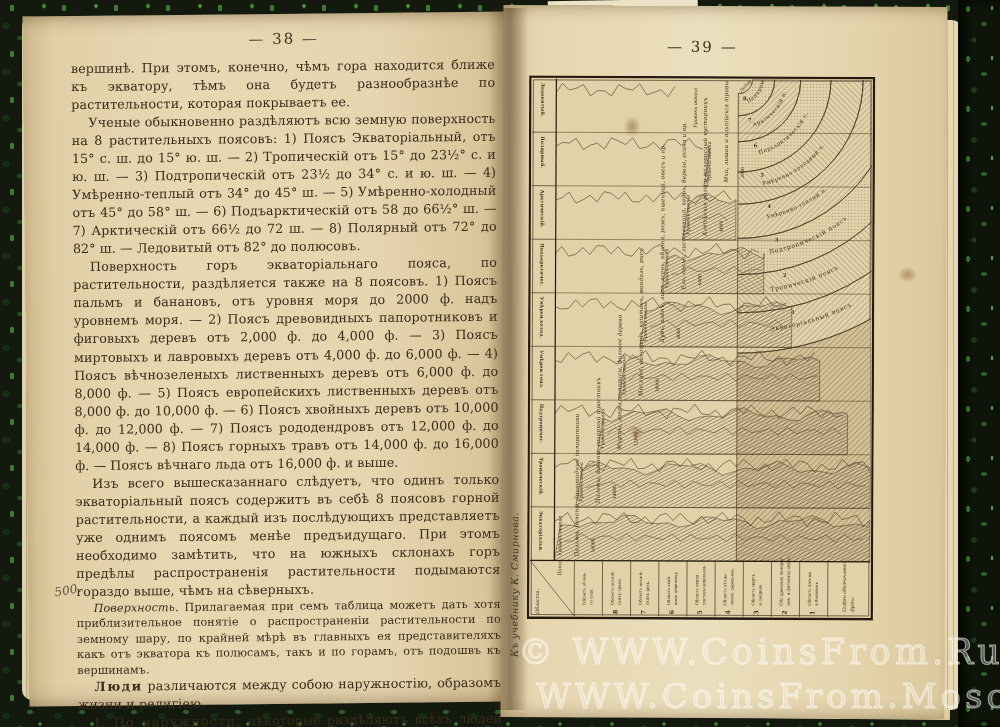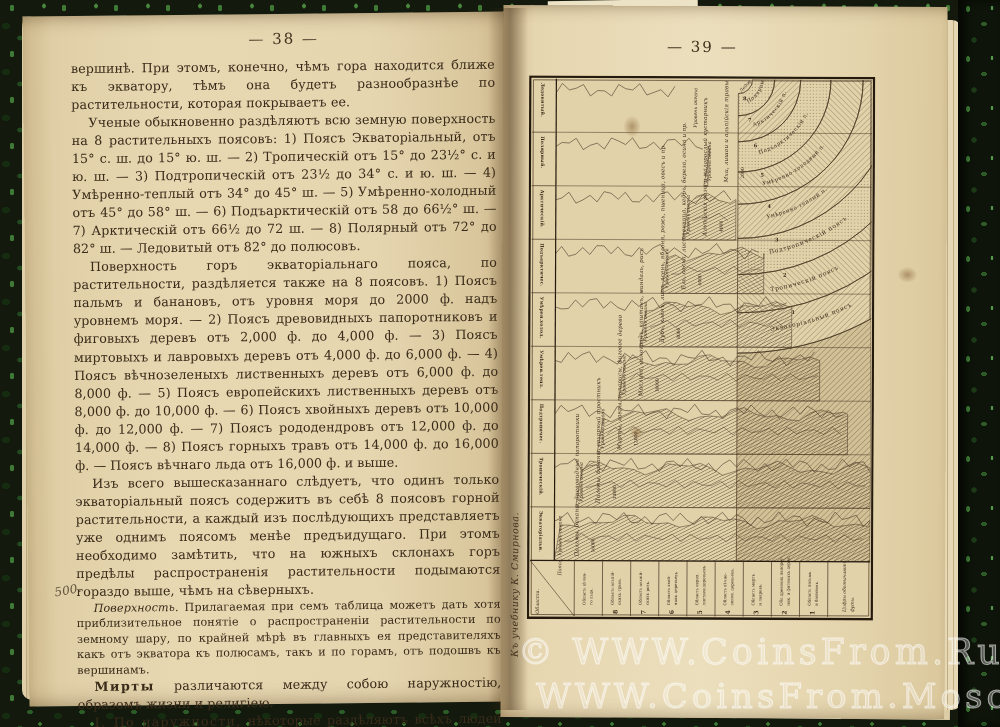--- a/index.html
+++ b/index.html
@@ -79,21 +79,21 @@
 <div class="cover-right"></div>
 
 <div class="page page-left">
   <div class="pagenum">— 38 —</div>
   <div class="textcol">
     <p class="para noindent"><span class="lead"></span><span>вершинѣ. При этомъ, конечно, чѣмъ гора находится ближе къ экватору, тѣмъ она будетъ разнообразнѣе по растительности, которая покрываетъ ее.</span></p>
     <p class="para"><span class="lead"></span><span>Ученые обыкновенно раздѣляютъ всю земную поверхность на 8 растительныхъ поясовъ: 1) Поясъ Экваторіальный, отъ 15° с. ш. до 15° ю. ш. — 2) Тропическій отъ 15° до 23½° с. и ю. ш. — 3) Подтропическій отъ 23½ до 34° с. и ю. ш. — 4) Умѣренно-теплый отъ 34° до 45° ш. — 5) Умѣренно-холодный отъ 45° до 58° ш. — 6) Подъарктическій отъ 58 до 66½° ш. — 7) Арктическій отъ 66½ до 72 ш. — 8) Полярный отъ 72° до 82° ш. — Ледовитый отъ 82° до полюсовъ.</span></p>
     <p class="para"><span class="lead"></span><span>Поверхность горъ экваторіальнаго пояса, по растительности, раздѣляется также на 8 поясовъ. 1) Поясъ пальмъ и банановъ, отъ уровня моря до 2000 ф. надъ уровнемъ моря. — 2) Поясъ древовидныхъ папоротниковъ и фиговыхъ деревъ отъ 2,000 ф. до 4,000 ф. — 3) Поясъ миртовыхъ и лавровыхъ деревъ отъ 4,000 ф. до 6,000 ф. — 4) Поясъ вѣчнозеленыхъ лиственныхъ деревъ отъ 6,000 ф. до 8,000 ф. — 5) Поясъ европейскихъ лиственныхъ деревъ отъ 8,000 ф. до 10,000 ф. — 6) Поясъ хвойныхъ деревъ отъ 10,000 ф. до 12,000 ф. — 7) Поясъ рододендровъ отъ 12,000 ф. до 14,000 ф. — 8) Поясъ горныхъ травъ отъ 14,000 ф. до 16,000 ф. — Поясъ вѣчнаго льда отъ 16,000 ф. и выше.</span></p>
     <p class="para"><span class="lead"></span><span>Изъ всего вышесказаннаго слѣдуетъ, что одинъ только экваторіальный поясъ содержитъ въ себѣ 8 поясовъ горной растительности, а каждый изъ послѣдующихъ представляетъ уже однимъ поясомъ менѣе предъидущаго. При этомъ необходимо замѣтить, что на южныхъ склонахъ горъ предѣлы распространенія растительности подымаются гораздо выше, чѣмъ на сѣверныхъ.</span></p>
     <p class="para note"><span class="lead italic">Поверхность.</span><span> Прилагаемая при семъ таблица можетъ дать хотя приблизительное понятіе о распространеніи растительности по земному шару, по крайней мѣрѣ въ главныхъ ея представителяхъ какъ отъ экватора къ полюсамъ, такъ и по горамъ, отъ подошвъ къ вершинамъ.</span></p>
-    <p class="para"><span class="lead boldsp">Мирты</span><span> различаются между собою наружностію, образомъ жизни и религіею.</span></p>
+    <p class="para"><span class="lead boldsp">Люди</span><span> различаются между собою наружностію, образомъ жизни и религіею.</span></p>
     <p class="para"><span class="lead sp">I. По наружности,</span><span> нѣкоторые раздѣляютъ всѣхъ людей (1,445 милліоновъ) на 5 племенъ.</span></p>
 
   </div>
   <div class="margin-note">500.</div>
 </div>
 
 <div class="page page-right">
   <div class="pagenum39">— 39 —</div>
   <div class="side-caption">Къ учебнику К. Смирнова.</div>
   <div class="diagram-wrap">

